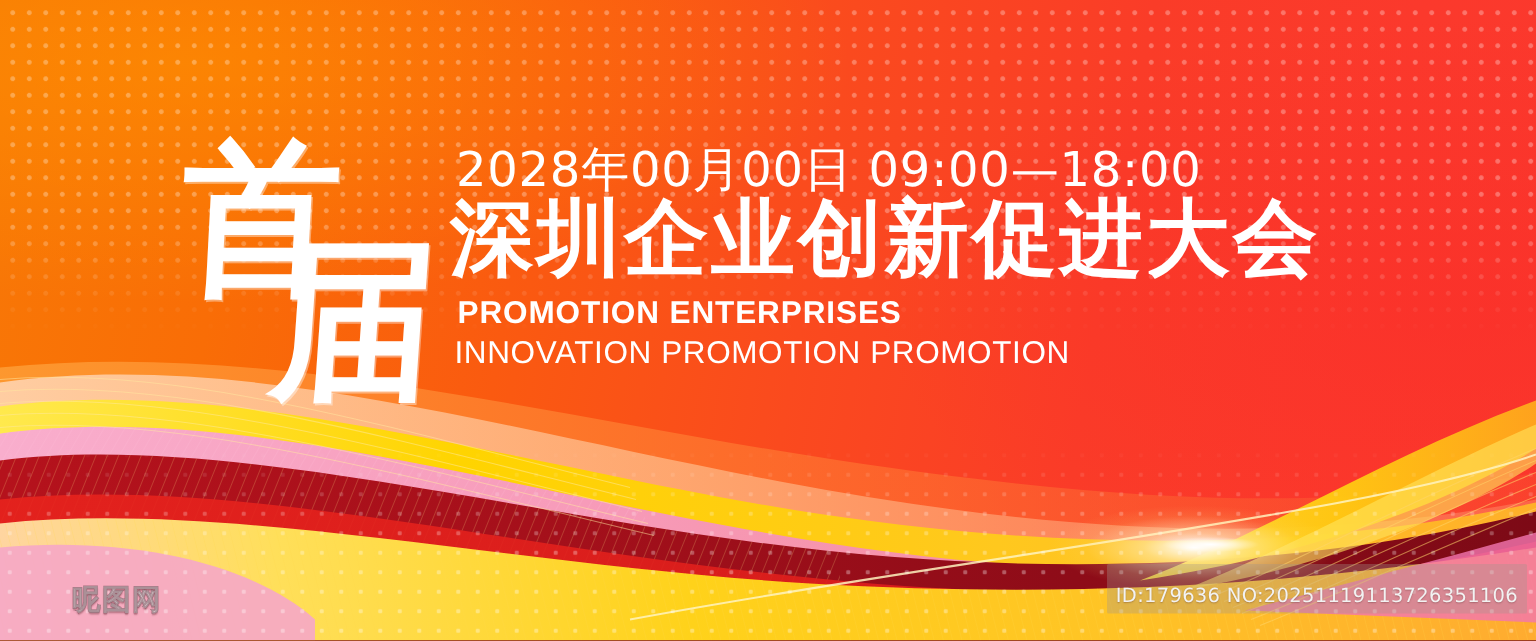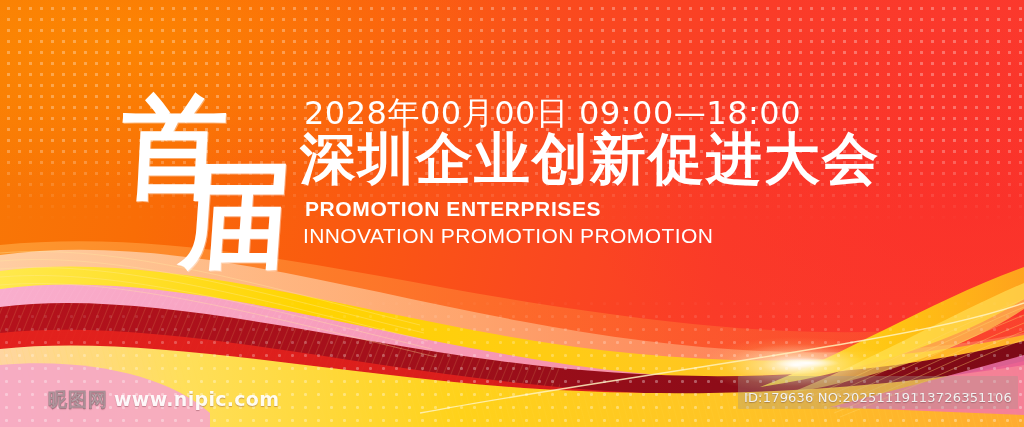--- a/index.html
+++ b/index.html
@@ -368,20 +368,19 @@
     <div class="date-line">2028年00月00日  09:00—18:00</div>
 
     <div class="main-title">深圳企业创新促进大会</div>
 
     <div class="sub-en1">PROMOTION ENTERPRISES</div>
     <div class="sub-en2">INNOVATION PROMOTION PROMOTION</div>
   </div>
 
   <div class="wm-left">
     <span class="wm-cn">昵图网</span>
-    <span class="wm-url">www.nipic.com</span>
   </div>
 
   <div class="wm-right">
     <span class="wm-id">ID:179636 NO:20251119113726351106</span>
   </div>
 
 </div>
 
 </body></html>

